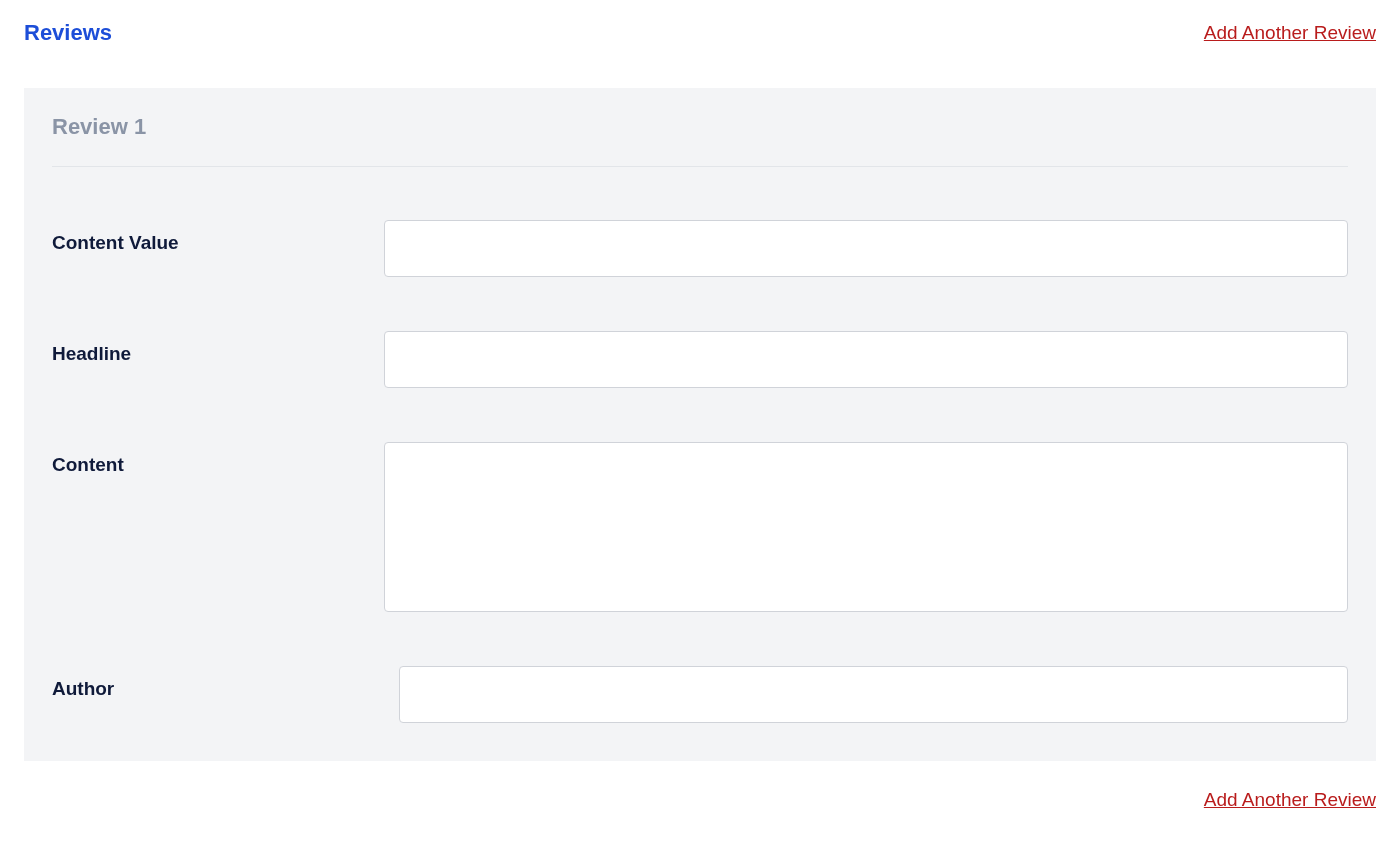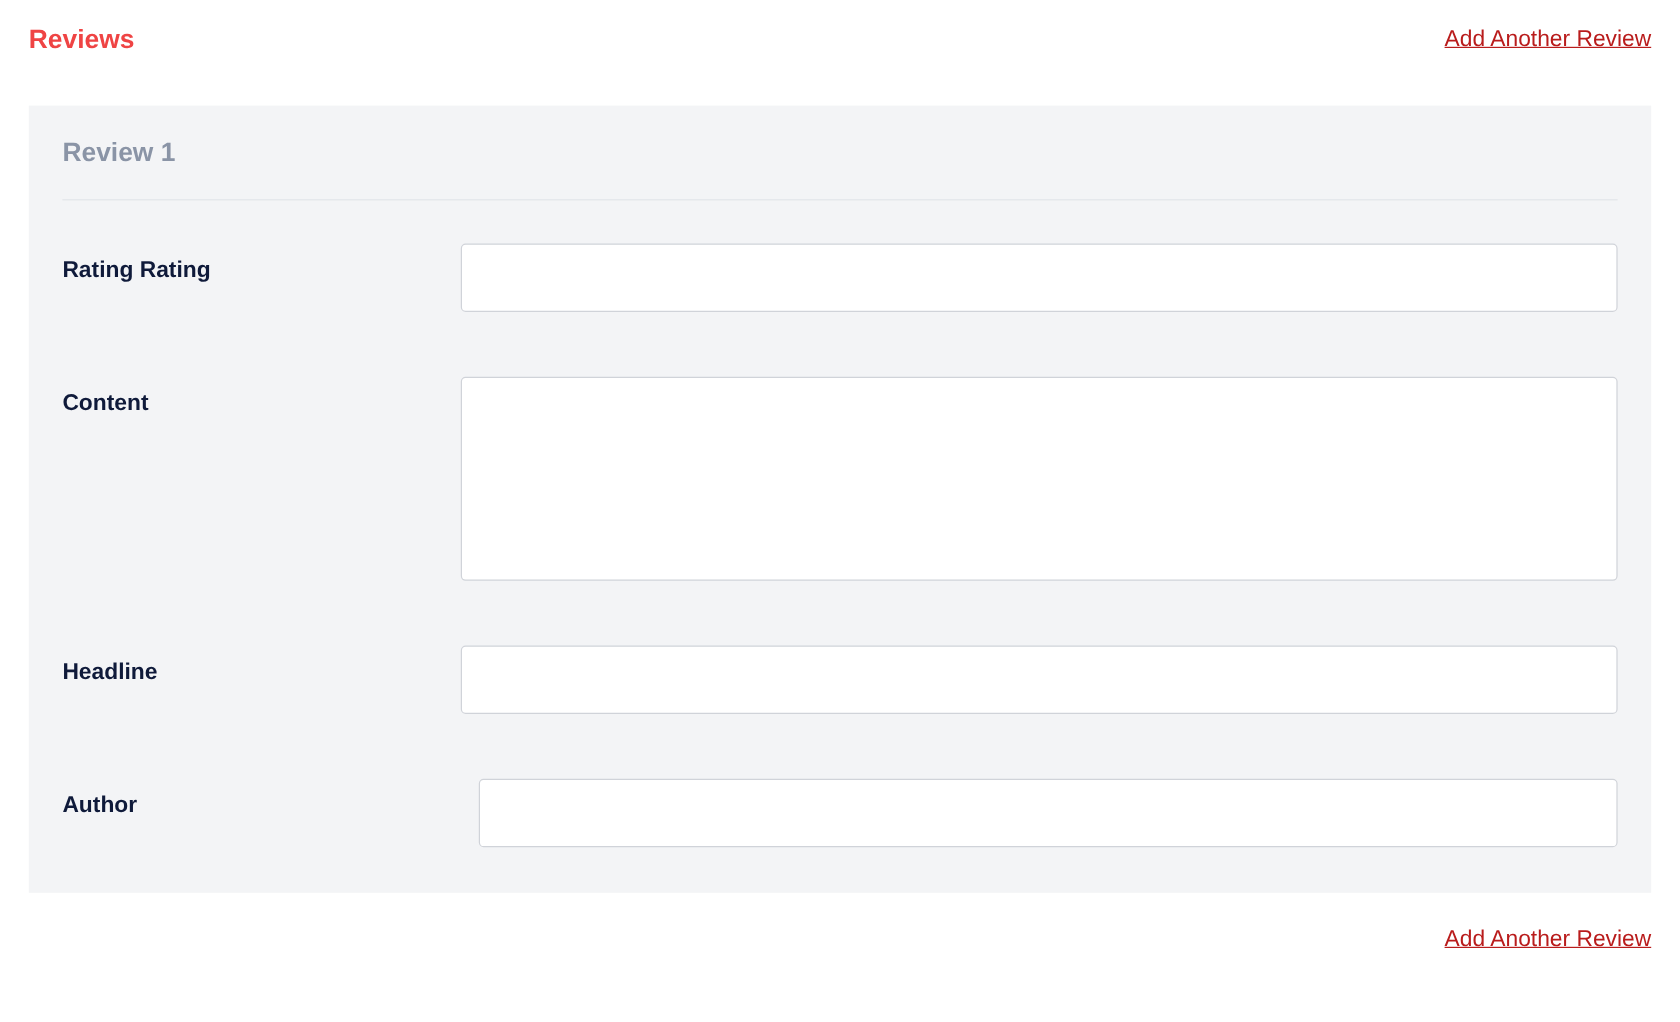--- a/index.html
+++ b/index.html
@@ -22,21 +22,21 @@
     .header {
       display: flex;
       justify-content: space-between;
       align-items: center;
       margin-bottom: 42px;
     }
     
     .section-title {
       font-size: 22px;
       font-weight: 700;
-      color: #ef4444;
+      color: #1d4ed8;
       text-align: right;
     }
     
     .add-link {
       font-size: 19px;
       color: #b91c1c;
       text-decoration: underline;
       cursor: pointer;
     }
     
@@ -44,21 +44,21 @@
       background: #f3f4f6;
       padding: 26px 28px 38px 28px;
     }
     
     .review-title {
       font-size: 22px;
       font-weight: 700;
       color: #8a94a6;
       padding-bottom: 26px;
       border-bottom: 1px solid #e2e5e9;
-      margin-bottom: 36px;
+      margin-bottom: 53px;
     }
     
     .form-row {
       display: flex;
       align-items: flex-start;
       margin-bottom: 54px;
     }
     
     .form-row:last-child {
       margin-bottom: 0;
@@ -108,32 +108,32 @@
 <div class="container">
   <div class="header">
     <h2 class="section-title">Reviews</h2>
     <a class="add-link">Add Another Review</a>
   </div>
 
   <div class="review-card">
     <h3 class="review-title">Review 1</h3>
 
     <div class="form-row">
-      <label class="form-label">Rating Rating</label>
+      <label class="form-label">Content Value</label>
+      <input type="text" class="form-input" value="" style="">
+    </div>
+
+    <div class="form-row">
+      <label class="form-label">Headline</label>
       <input type="text" class="form-input" value="" style="">
     </div>
 
     <div class="form-row">
       <label class="form-label">Content</label>
       <textarea class="form-textarea" style=""></textarea>
-    </div>
-
-    <div class="form-row">
-      <label class="form-label">Headline</label>
-      <input type="text" class="form-input" value="" style="">
     </div>
 
     <div class="form-row">
       <label class="form-label">Author</label>
       <input type="text" class="form-input" value="" style="">
     </div>
   </div>
 
   <div class="footer">
     <a class="add-link">Add Another Review</a>

